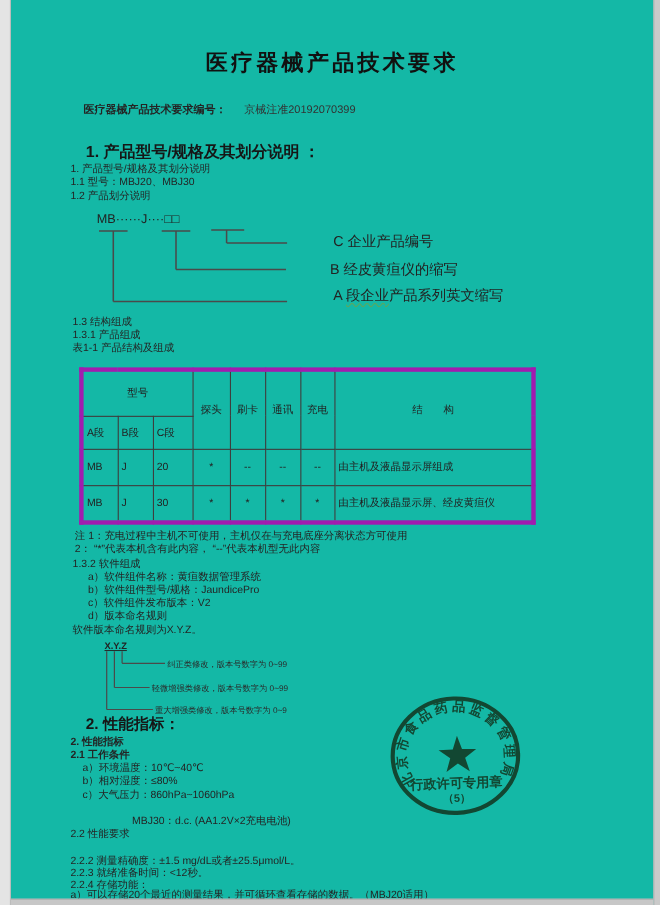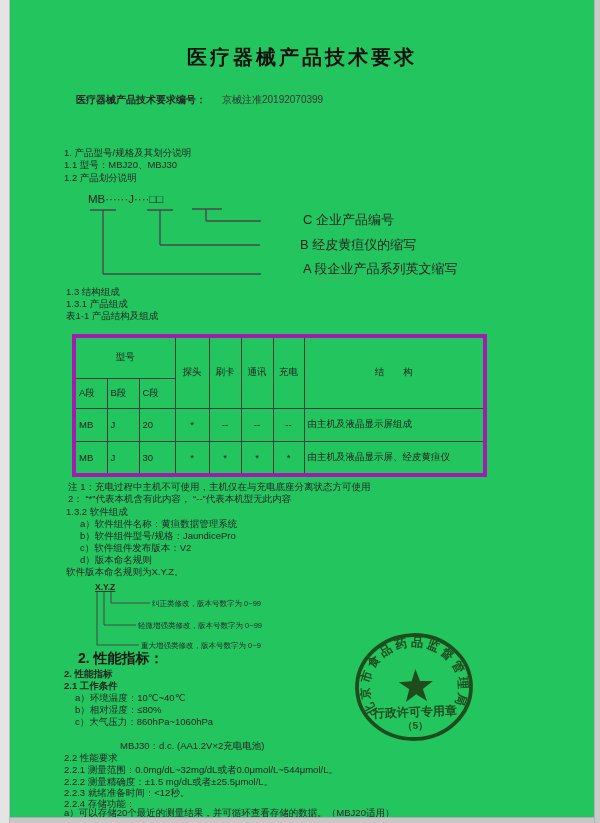--- a/index.html
+++ b/index.html
@@ -1,20 +1,20 @@
 <!DOCTYPE html>
 <html><head>
 <meta charset="utf-8">
 <style>
   * { margin:0; padding:0; box-sizing:border-box; }
   html,body { background:#d8d8d8; }
   body { font-family:"Liberation Sans","DejaVu Sans",sans-serif; }
   .canvas {
     position:relative; width:600px; height:823px;
-    background:#22c55e; overflow:hidden; color:#1e1e1e;
+    background:#14b8a6; overflow:hidden; color:#1e1e1e;
   }
   .abs { position:absolute; }
   .edge-left  { left:0; top:0; width:10px; height:823px; background:#e4e4e4; border-right:1px solid #bcbcbc; }
   .edge-right { left:594px; top:0; width:6px; height:823px; background:#cacaca; border-left:1px solid #b3b3b3; }
   .edge-bottom{ left:10px; top:817px; width:584px; height:6px; background:#c7c7c7; border-top:1px solid #aeaeae; }
 
   .doc-title { left:10px; top:44px; width:584px; text-align:center;
                font-size:20px; font-weight:700; letter-spacing:3px; color:#111; }
 
   .line     { font-size:9.5px; color:#242424; white-space:nowrap; }
@@ -47,20 +47,21 @@
 
 <div class="canvas">
 
   <div class="abs doc-title">医疗器械产品技术要求</div>
 
   <div class="abs line docnum">
     <span class="b">医疗器械产品技术要求编号：</span><span class="val">京械注准20192070399</span>
   </div>
 
 
+  <div class="abs h-big" style="left:78px;top:129px;">1.  产品型号/规格及其划分说明 ：</div>
   <div class="abs line" style="left:64px;top:147px;">1. 产品型号/规格及其划分说明</div>
   <div class="abs line" style="left:64px;top:159px;">1.1 型号：MBJ20、MBJ30</div>
   <div class="abs line" style="left:64px;top:172px;">1.2 产品划分说明</div>
 
   <svg class="abs" style="left:75px;top:186px;" width="240" height="100">
     <text x="13" y="17" font-size="11.5" fill="#222">MB······J····□□</text>
     <g>
       <path class="dgline" d="M15,24 H41 M28,24 V88 M28,88 H186"></path>
       <path class="dgline" d="M72,24 H98 M85,24 V59 M85,59 H185"></path>
       <path class="dgline" d="M117,23 H147 M131,23 V35 M131,35 H186"></path>
@@ -145,21 +146,20 @@
   </svg>
 
   <div class="abs h-big" style="left:78px;top:650px;font-size:14px;">2.  性能指标：</div>
   <div class="abs line b" style="left:64px;top:668px;">2. 性能指标</div>
   <div class="abs line b" style="left:64px;top:680px;">2.1 工作条件</div>
   <div class="abs line" style="left:75px;top:692px;">a）环境温度：10℃~40℃</div>
   <div class="abs line" style="left:75px;top:704px;">b）相对湿度：≤80%</div>
   <div class="abs line" style="left:75px;top:716px;">c）大气压力：860hPa~1060hPa</div>
   <div class="abs line" style="left:120px;top:740px;">MBJ30：d.c. (AA1.2V×2充电电池)</div>
   <div class="abs line" style="left:64px;top:752px;">2.2 性能要求</div>
-  <div class="abs line" style="left:64px;top:764px;">2.2.1 测量范围：0.0mg/dL~32mg/dL或者0.0μmol/L~544μmol/L。</div>
   <div class="abs line" style="left:64px;top:776px;">2.2.2 测量精确度：±1.5 mg/dL或者±25.5μmol/L。</div>
   <div class="abs line" style="left:64px;top:787px;">2.2.3 就绪准备时间：&lt;12秒。</div>
   <div class="abs line" style="left:64px;top:798px;">2.2.4 存储功能：</div>
   <div class="abs line" style="left:64px;top:807px;">a）可以存储20个最近的测量结果，并可循环查看存储的数据。（MBJ20适用）</div>
 
   <svg class="abs stamp" viewBox="0 0 124 114">
     <ellipse cx="62" cy="57" rx="57" ry="52" fill="none" stroke="#d94c33" stroke-width="3.8"></ellipse>
     <path id="stamp-arc" d="M 26.5,82.3 A 45,41 0 1 1 97.5,82.3" fill="none"></path>
     <text font-size="12" font-weight="bold" fill="#d94c33" style="letter-spacing:3.2px;">
       <textPath href="#stamp-arc" startOffset="2">北京市食品药品监督管理局</textPath>

